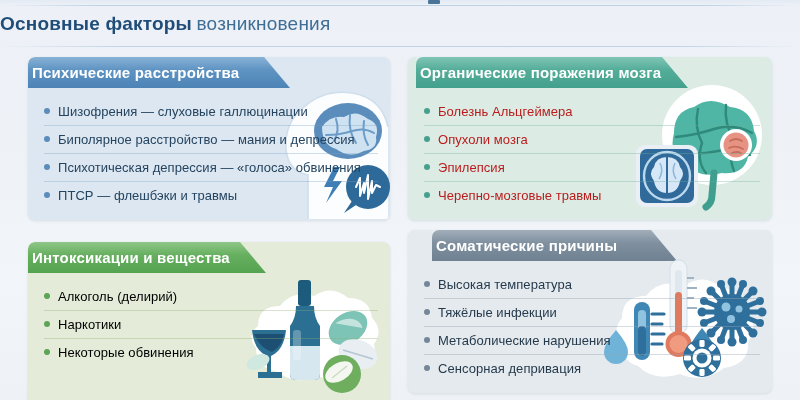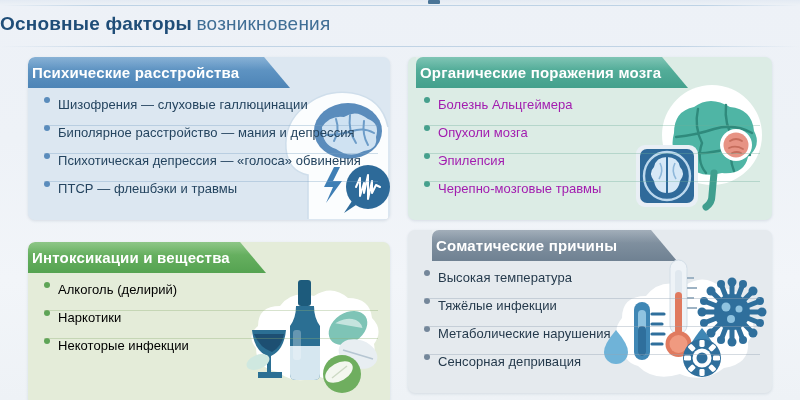--- a/index.html
+++ b/index.html
@@ -72,40 +72,40 @@
   .hdr-sheen{
     position:absolute; left:0; top:0; right:0; height:13px;
     background:linear-gradient(180deg,rgba(255,255,255,.20),rgba(255,255,255,0));
     pointer-events:none;
   }
 
   
   .list{ position:relative; padding:9px 14px 0 16px; z-index:2; }
   .li{
     position:relative;
-    display:flex; align-items:flex-start;
+    display:flex; align-items:center;
     height:28px;
     white-space:nowrap;
   }
   .li + .li:before{
     content:""; position:absolute; left:0; right:-2px; top:0; height:1px;
   }
   .card-1 .li + .li:before{ background:rgba(120,160,195,.35); }
   .card-2 .li + .li:before{ background:rgba(110,175,155,.35); }
   .card-3 .li + .li:before{ background:rgba(140,175,115,.35); }
   .card-4 .li + .li:before{ background:rgba(150,165,180,.40); }
 
   .dot{ width:6px; height:6px; border-radius:50%; flex:0 0 6px; margin-right:8px; }
   .card-1 .dot{ background:#5a8cbc; }
   .card-2 .dot{ background:#46a08d; }
   .card-3 .dot{ background:#5ea457; }
   .card-4 .dot{ background:#74879a; }
 
   .li-text{ font-size:13px; color:#24445f; letter-spacing:.05px; }
-  .card-2 .li-text{ color:#a21caf; }
+  .card-2 .li-text{ color:#b91c1c; }
   .card-3 .li-text{ color:#000000; }
   .card-4 .li-text{ color:#253a4c; }
 
   
   .ill{ position:absolute; pointer-events:none; z-index:1; }
   .ill-1{ right:-6px;  top:22px;  width:118px; height:140px; }
   .ill-2{ right:2px;   top:26px;  width:140px; height:135px; }
   .ill-3{ right:6px;   top:32px;  width:148px; height:126px; }
   .ill-4{ right:2px;   top:22px;  width:172px; height:140px; }
 </style>
@@ -230,21 +230,21 @@
     <div class="li">
       <span class="dot"></span>
       <span class="li-text">Алкоголь (делирий)</span>
     </div>
     <div class="li">
       <span class="dot"></span>
       <span class="li-text">Наркотики</span>
     </div>
     <div class="li">
       <span class="dot"></span>
-      <span class="li-text">Некоторые инфекции</span>
+      <span class="li-text">Некоторые обвинения</span>
     </div>
   </div>
 </div>
 
 <div class="card card-4">
   <div class="hdr hdr-4">
     <span>Соматические причины</span>
     <span class="hdr-sheen"></span>
   </div>
 

